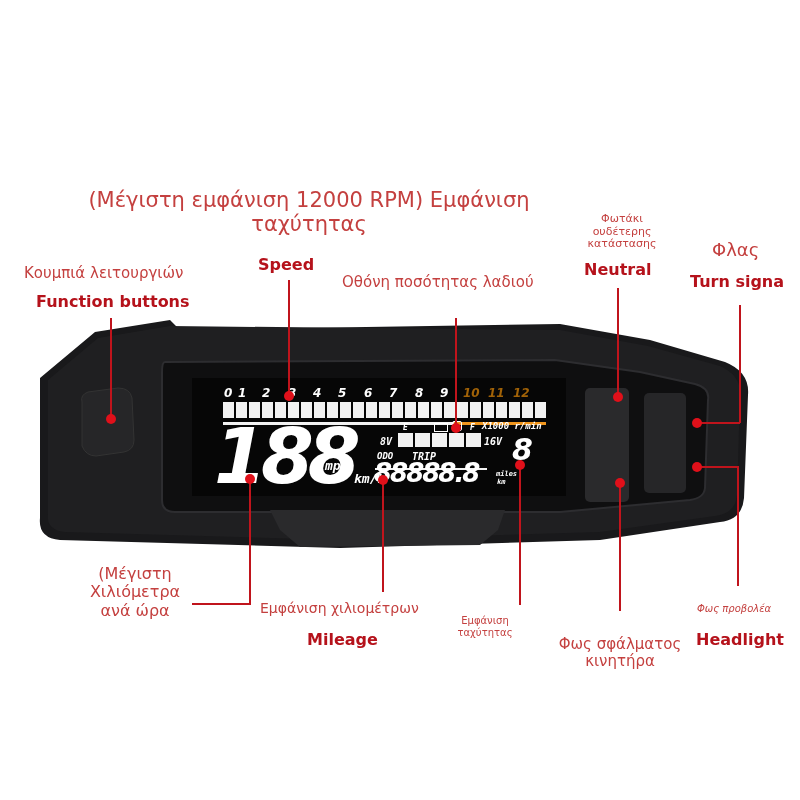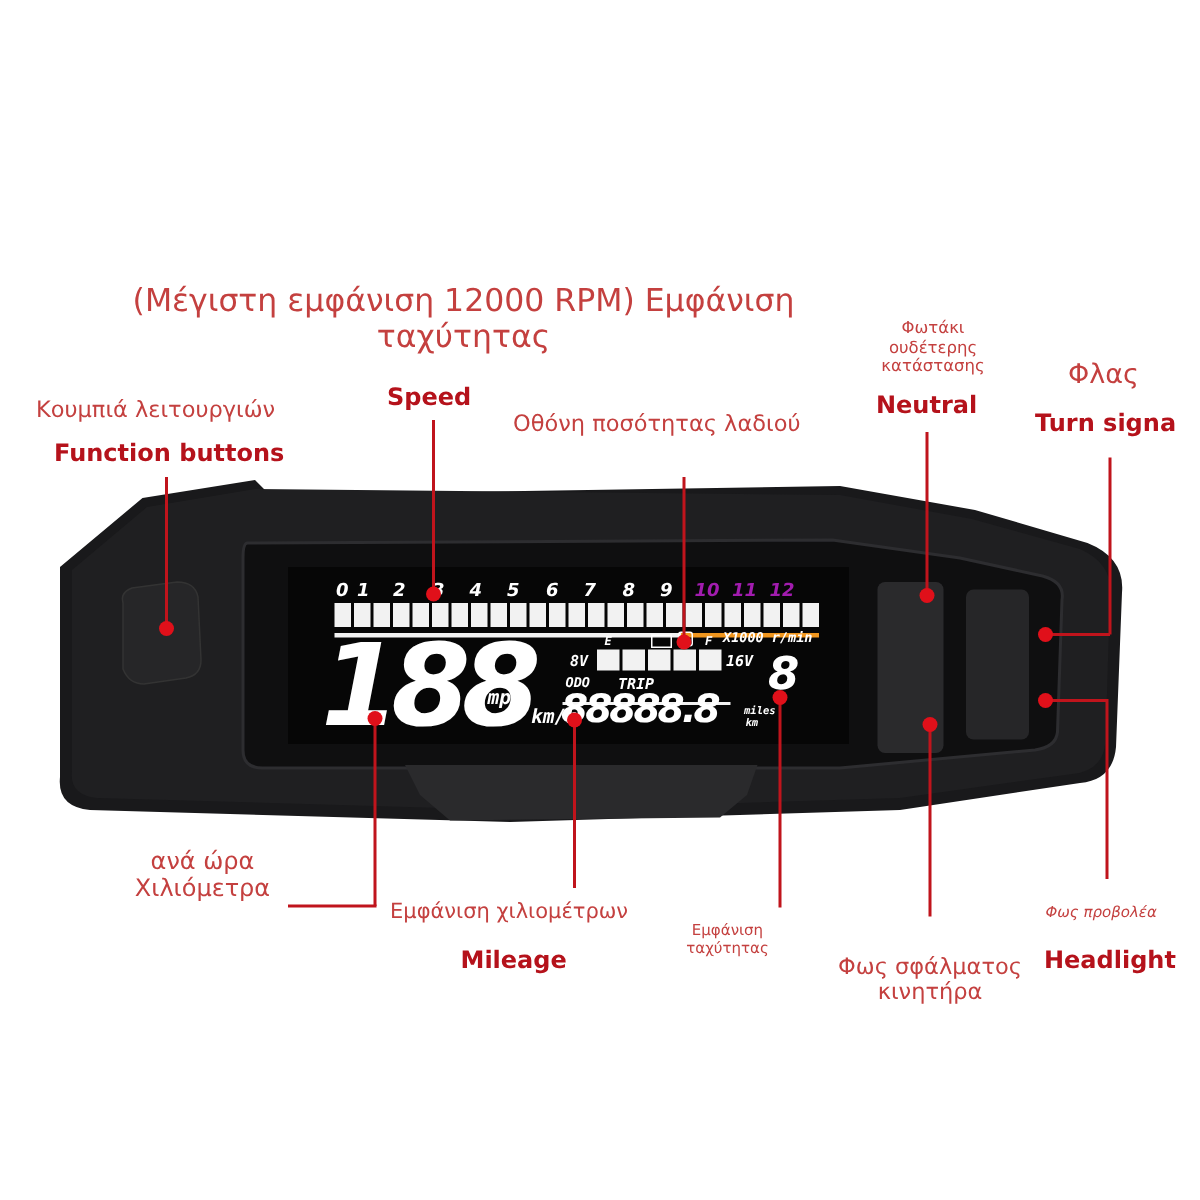--- a/index.html
+++ b/index.html
@@ -5,21 +5,21 @@
   html,body{margin:0;padding:0;}
   body{width:800px;height:800px;background:#ffffff;position:relative;overflow:hidden;font-family:"DejaVu Sans",sans-serif;}
   .lbl{position:absolute;color:#c4403f;white-space:nowrap;text-align:center;line-height:1.15;}
   .lbl.bold{color:#b5121b;font-weight:bold;}
   .line{position:absolute;background:#c0141c;}
   .dot{position:absolute;width:10px;height:10px;border-radius:50%;background:#e0101a;margin:-5px 0 0 -5px;}
   
   #device{position:absolute;left:0;top:0;width:800px;height:800px;}
   .lcd-text{position:absolute;color:#fff;font-family:"DejaVu Sans Mono",monospace;font-weight:bold;font-style:italic;}
   .tick{position:absolute;top:386px;font-size:12px;font-weight:bold;font-style:italic;color:#fff;font-family:"DejaVu Sans",sans-serif;}
-  .tick.hi{color:#a21caf;}
+  .tick.hi{color:#a16207;}
   .seg{position:absolute;top:402px;height:16px;background:#f2f2f2;}
   .vseg{position:absolute;top:445px;height:14px;width:15px;background:#f2f2f2;}
 </style>
 </head>
 <body>
 
 <svg id="device" viewBox="0 0 800 800">
 
   <path d="M40 378 L95 332 L170 320 L180 330 L560 324 L650 340 L725 362 Q750 372 748 395 L744 498 Q742 520 720 522 L600 540 L340 548 L60 540 Q38 538 40 518 Z" fill="#19191b"></path>
   <path d="M48 380 L98 338 L170 326 L560 330 L648 346 L720 366 Q742 376 740 396 L737 495 Q735 514 715 516 L600 532 L340 540 L65 532 Q46 530 48 514 Z" fill="#1f1f21"></path>
@@ -124,22 +124,23 @@
 <div class="lbl" style="left:582px;width:80px;top:213px;font-size:11px;">
   <div>Φωτάκι</div>
   <div>ουδέτερης</div>
   <div>κατάστασης</div>
 </div>
 <div class="lbl bold" style="left:584px;top:261px;font-size:16px;">Neutral</div>
 <div class="lbl" style="left:712px;top:240px;font-size:18px;">Φλας</div>
 <div class="lbl bold" style="left:690px;top:273px;font-size:16px;">Turn signa</div>
 
 <div class="lbl" style="left:60px;width:150px;top:565px;font-size:16px;">
+  <div>(Μέγιστη</div>
+  <div>Χιλιόμετρα</div>
   <div>ανά ώρα</div>
-  <div>Χιλιόμετρα</div>
 </div>
 <div class="lbl" style="left:260px;top:600px;font-size:14px;">Εμφάνιση χιλιομέτρων</div>
 <div class="lbl bold" style="left:307px;top:631px;font-size:16px;">Mileage</div>
 <div class="lbl" style="left:445px;width:80px;top:615px;font-size:10px;">
   <div>Εμφάνιση</div>
   <div>ταχύτητας</div>
 </div>
 <div class="lbl" style="left:555px;width:130px;top:636px;font-size:15px;">
   <div>Φως σφάλματος</div>
   <div>κινητήρα</div>

